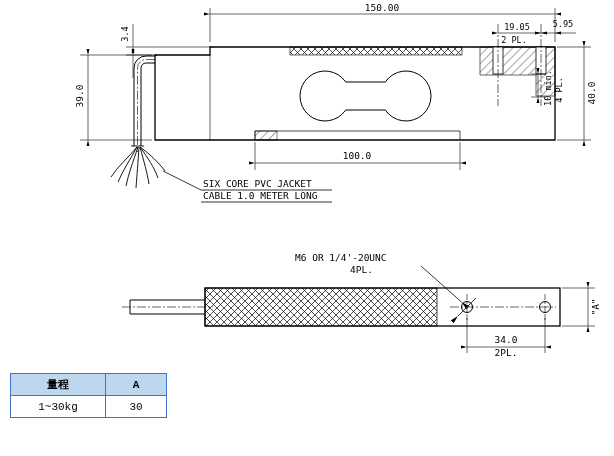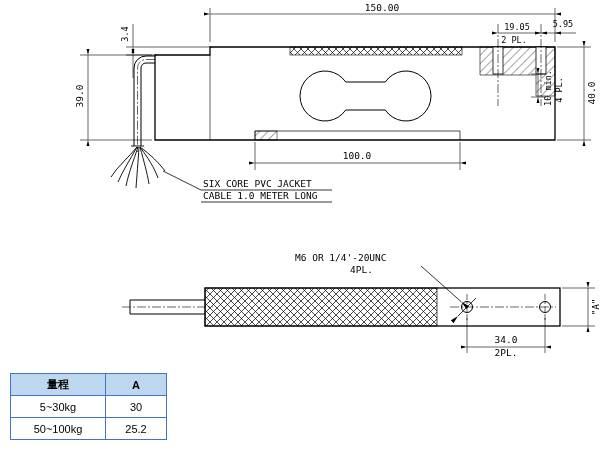--- a/index.html
+++ b/index.html
@@ -8,21 +8,21 @@
     --line:#000000;
     --bg:#ffffff;
   }
   html,body{margin:0;padding:0;background:#e8e8e8;}
   .canvas{position:relative;width:614px;height:456px;background:var(--bg);overflow:hidden;
           font-family:"DejaVu Sans Mono", monospace;}
   .canvas svg{position:absolute;left:0;top:0;}
   .cad{font-family:"DejaVu Sans Mono", monospace;font-size:9.5px;fill:#000;}
   .cad-s{font-family:"DejaVu Sans Mono", monospace;font-size:8.5px;fill:#000;}
   table.spec{position:absolute;left:10px;top:373px;border-collapse:collapse;
-             font-size:11px;font-family:Liberation Sans, sans-serif;color:#000;}
+             font-size:11px;font-family:Liberation Mono, monospace;color:#000;}
   table.spec td{border:1.5px solid var(--table_border);text-align:center;
                 height:21px;padding:0 4px;background:#fff;}
   table.spec td.c1{width:86px;}
   table.spec td.c2{width:52px;}
   table.spec tr.hdr td{background:var(--table_header_bg);font-weight:bold;}
 </style>
 </head>
 <body>
 
 <div class="canvas">
@@ -170,22 +170,18 @@
   </g>
 </svg>
 
   <table class="spec">
     <tbody>
         <tr class="hdr">
       <td class="c1">量程</td>
       <td class="c2">A</td>
     </tr>
     <tr>
-      <td class="c1">5~30kg</td>
+      <td class="c1">1~30kg</td>
       <td class="c2">30</td>
-    </tr>
-    <tr>
-      <td class="c1">50~100kg</td>
-      <td class="c2">25.2</td>
     </tr>
   </tbody>
     </table>
 </div>
 
 </body></html>

